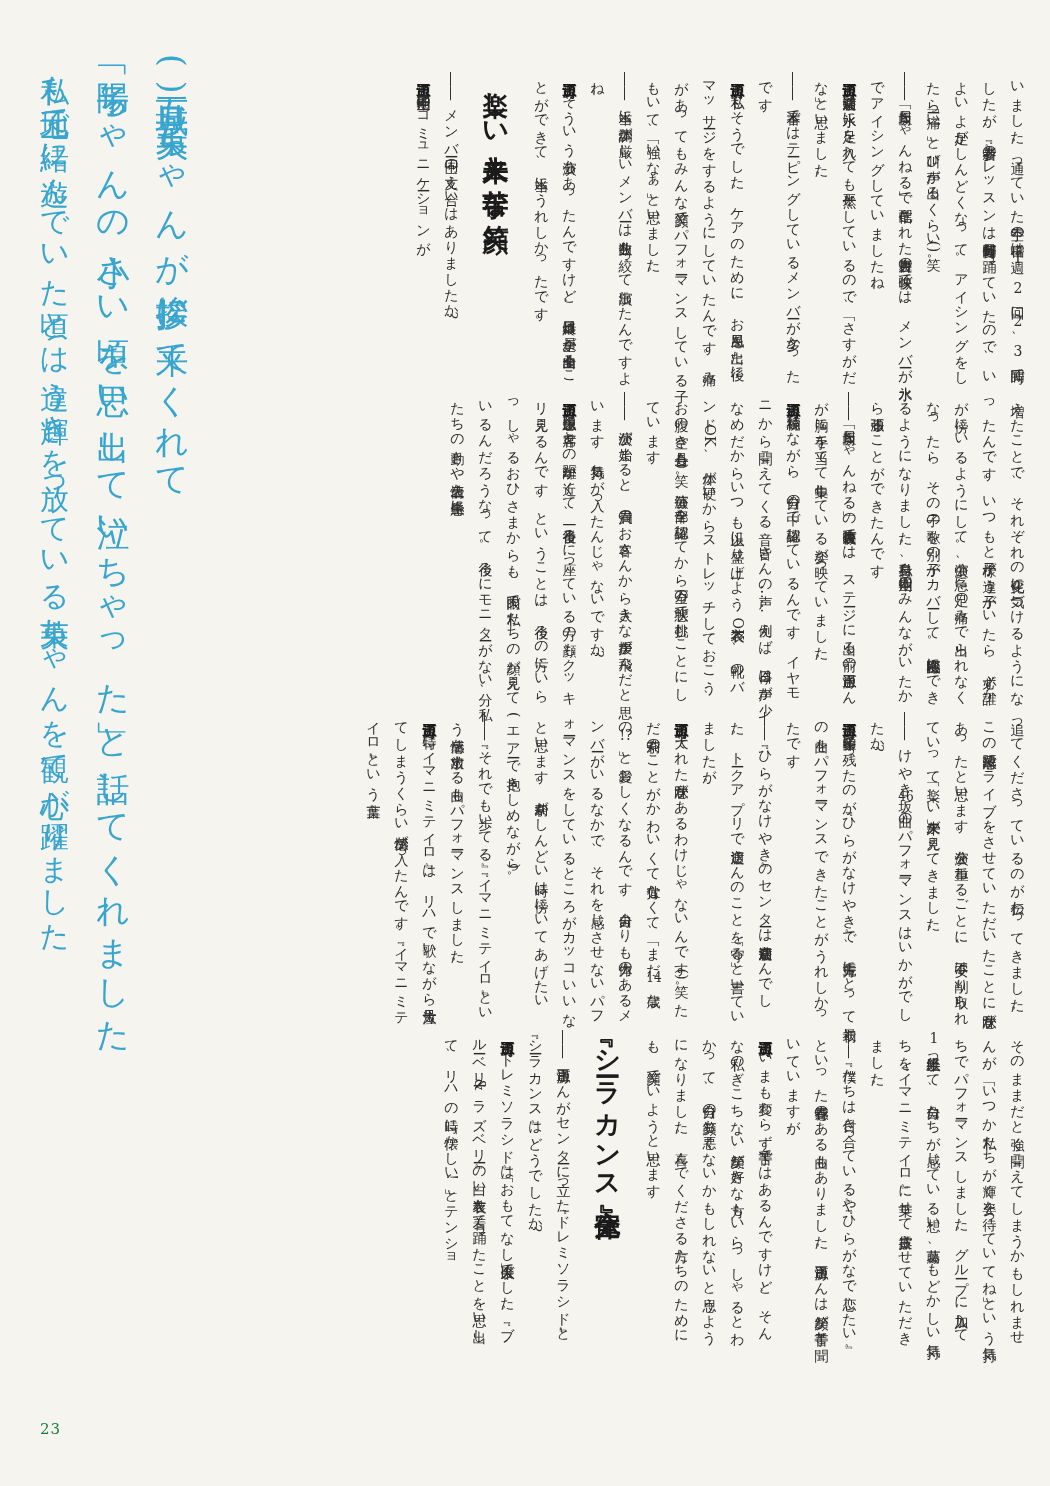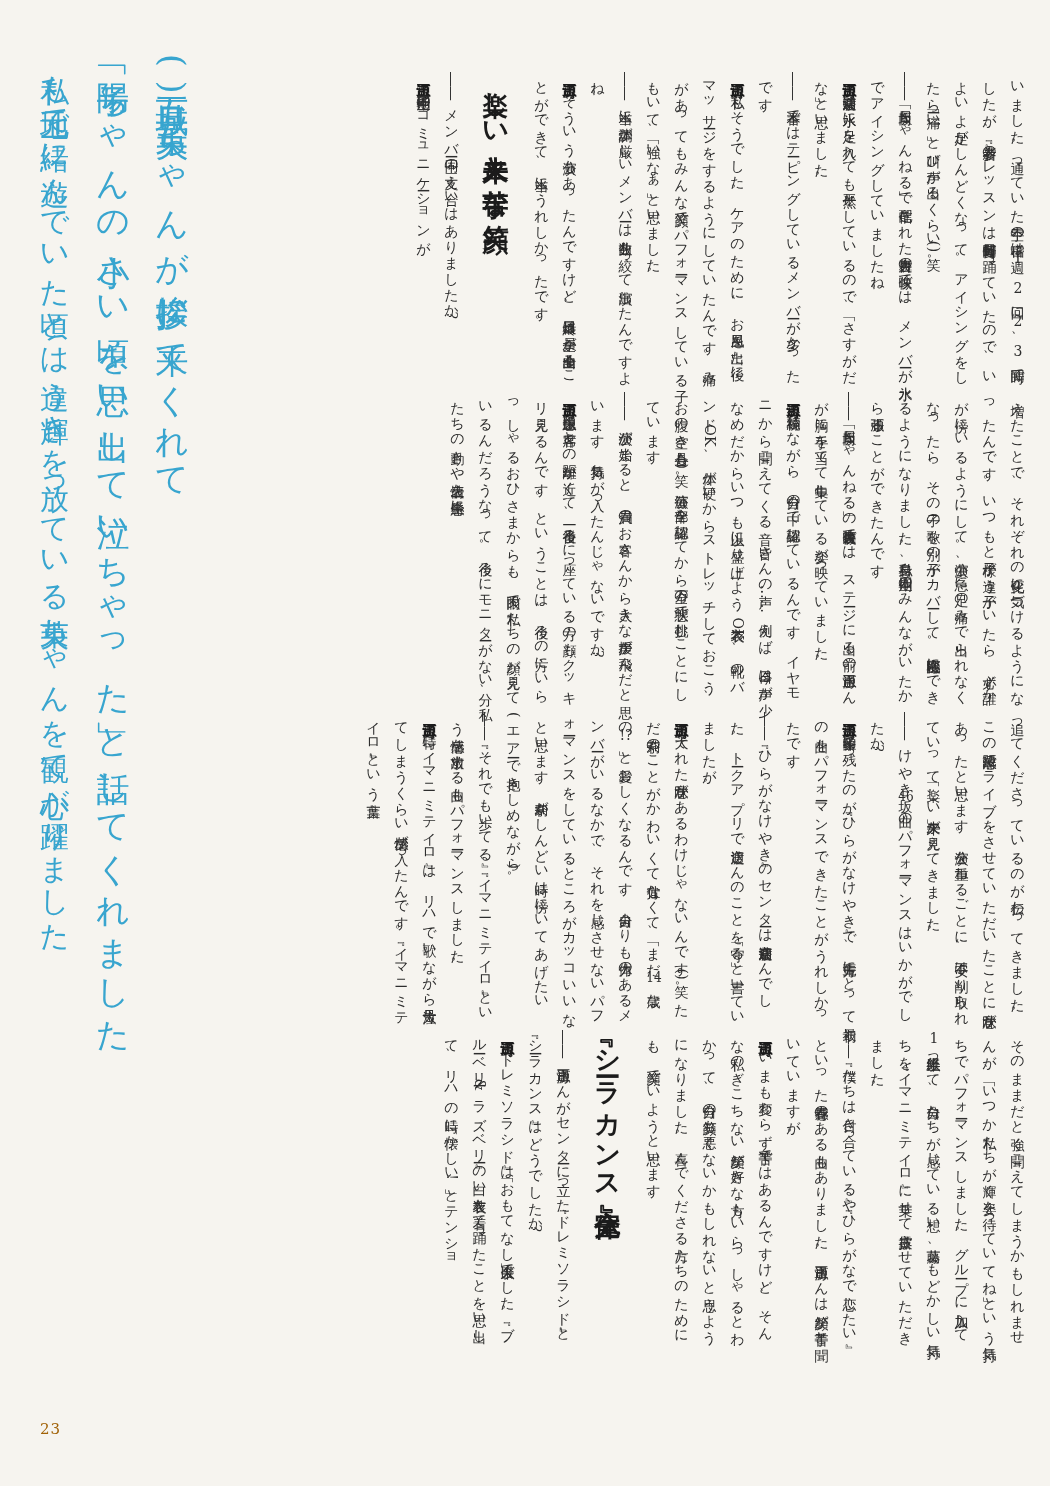--- a/index.html
+++ b/index.html
@@ -36,21 +36,21 @@
   .pullquotes{
     position:absolute;left:24px;top:54px;width:178px;height:1340px;
     line-height:59px;color:#38a5cf;
   }
   .pq{margin:0;padding:0;}
   .pq1,.pq2{font-size:33px;letter-spacing:3.5px;}
   .pq3{font-size:29px;letter-spacing:0.5px;}
   
   .page-number{
     position:absolute;left:40px;top:1420px;
-    font-size:15px;letter-spacing:1px;color:#a16207;
+    font-size:15px;letter-spacing:1px;color:#15803d;
   }
   
   .tcy{text-combine-upright:all;}
   .up{text-orientation:upright;}
 </style>
 </head>
 <body>
 
 <div class="page" style="background: rgb(246, 244, 239);">
 

